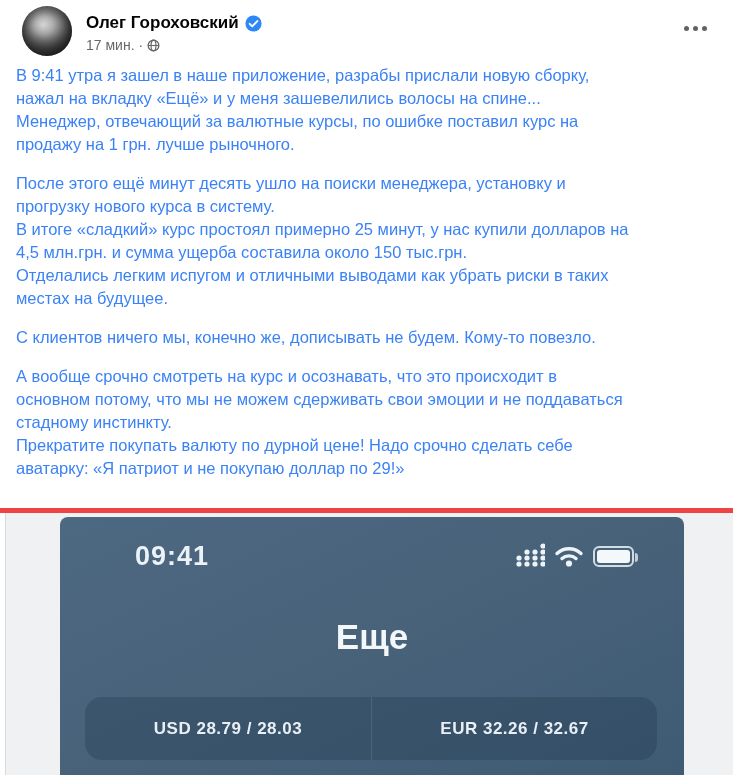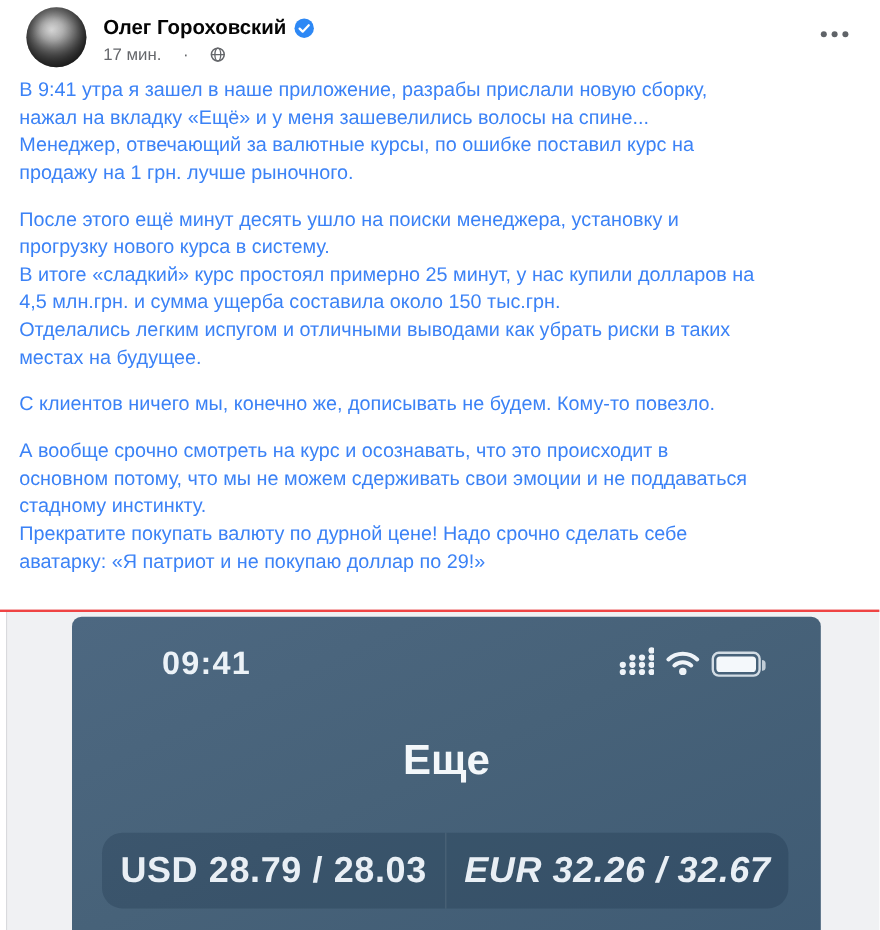--- a/index.html
+++ b/index.html
@@ -14,36 +14,36 @@
     position: absolute; left: 22px; top: 6px;
     width: 50px; height: 50px; border-radius: 50%;
     background:
       radial-gradient(circle at 42% 38%, #d8d8d8 0%, #b5b5b5 22%, #8f8f8f 38%, #5a5a5a 62%, #262626 88%);
     box-shadow: inset 0 -14px 16px rgba(0,0,0,.55), inset 0 6px 10px rgba(0,0,0,.35);
   }
   .author-block { margin-left: 64px; padding-top: 6px; }
   .author-row { display: flex; align-items: center; gap: 6px; }
   .author-name { font-size: 17px; font-weight: bold; color: #050505; line-height: 22px; }
   .badge { width: 17px; height: 17px; display: inline-block; }
-  .meta-row { display: flex; align-items: center; gap: 18px; margin-top: 3px;
+  .meta-row { display: flex; align-items: center; gap: 4px; margin-top: 3px;
               font-size: 14px; color: #65676b; line-height: 17px; }
   .globe { width: 13px; height: 13px; display: inline-block; }
   .more-btn { position: absolute; right: 24px; top: 20px; display: flex; gap: 4px;
               padding: 6px 2px; cursor: pointer; }
   .more-btn i { width: 5px; height: 5px; border-radius: 50%; background: #5f6368; display: block; }
 
   
   .post-text { padding: 2px 16px 0 16px; }
   .para { margin-bottom: 16px; }
   .line { font-size: 16.5px; line-height: 23px; white-space: nowrap; color: #3b82f6; }
 
   
   .image-section {
     position: absolute; left: 0; top: 508px; width: 733px; height: 267px;
-    background: #f0f1f3; border-top: 2px solid #ef4444; overflow: hidden;
+    background: #f0f1f3; border-top: 5px solid #ef4444; overflow: hidden;
   }
   .image-section::before {
     content: ""; position: absolute; left: 0; top: 0; bottom: 0; width: 5px;
     background: #fff; border-right: 1px solid #d9dadd;
   }
   .phone-shot {
     position: absolute; left: 60px; top: 4px; width: 624px; height: 300px;
     border-radius: 8px 8px 0 0;
     background: linear-gradient(155deg, #4d6881 0%, #476279 45%, #3e5a73 100%);
   }
@@ -63,23 +63,23 @@
     position: absolute; left: 0; right: 0; top: 100px; text-align: center;
     font-size: 35px; font-weight: bold; color: #f3f7fa;
   }
   .rates-panel {
     position: absolute; left: 25px; top: 180px; width: 572px; height: 63px;
     background: rgba(13,36,57,.22); border-radius: 17px;
     display: flex; align-items: stretch;
   }
   .rate-cell {
     flex: 1 1 50%; display: flex; align-items: center; justify-content: center;
-    font-size: 30px; font-weight: bold; color: #e9eff5; letter-spacing: .5px;
+    font-size: 17px; font-weight: bold; color: #e9eff5; letter-spacing: .5px;
   }
-  .rate-cell.right { border-left: 1px solid rgba(255,255,255,.10); font-style: italic; }
+  .rate-cell.right { border-left: 1px solid rgba(255,255,255,.10); }
 </style>
 </head>
 <body>
 
 <div class="post">
 
   <div class="post-header">
     <div class="avatar"></div>
     <div class="author-block">
       <div class="author-row">

